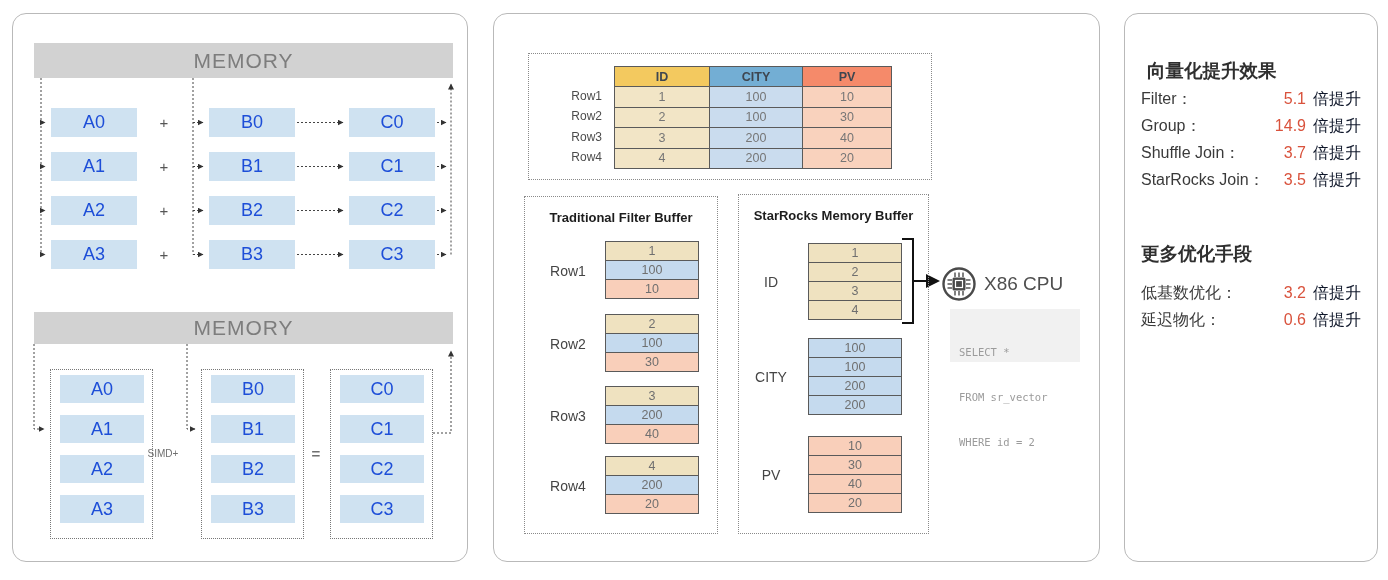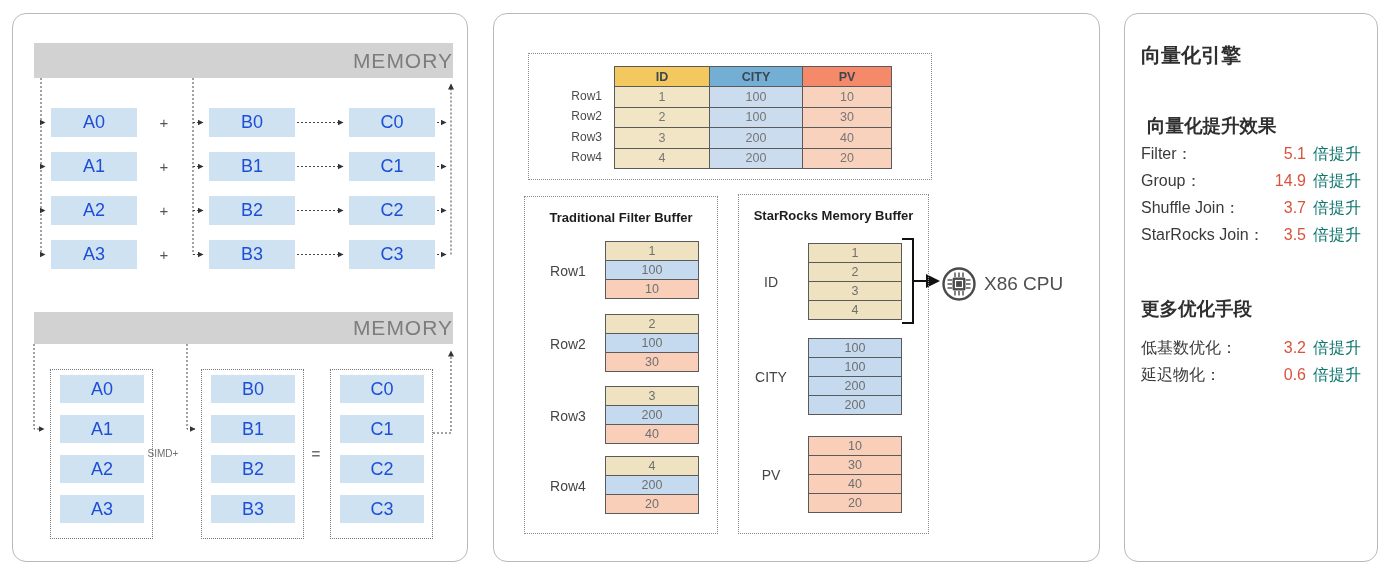--- a/index.html
+++ b/index.html
@@ -8,21 +8,21 @@
     position:relative; width:1388px; height:580px; background:#ffffff; overflow:hidden;
     font-family:"Liberation Sans", sans-serif; color:#3c3c3c;
   }
   .panel {
     position:absolute; background:#fff; border:1.5px solid #b9b9b9; border-radius:14px;
   }
   .overlay { position:absolute; left:0; top:0; pointer-events:none; }
 
   
   .membar {
-    position:absolute; background:#d2d2d2; display:flex; align-items:center; justify-content:flex-end;
+    position:absolute; background:#d2d2d2; display:flex; align-items:center; justify-content:center;
     font-size:21px; color:#7d7d7d; letter-spacing:1px;
   }
   .bluebox {
     position:absolute; width:86px; height:29px; background:#cfe2f1;
     display:flex; align-items:center; justify-content:center;
     font-size:18px; color:#1d4ed8;
   }
   .bluebox.sm { width:84px; height:28px; }
   .plus { position:absolute; width:20px; text-align:center; font-size:15px; color:#555; }
   .dotgroup { position:absolute; border:1px dotted #777; }
@@ -61,21 +61,21 @@
   .rp-inner { position:absolute; left:16px; right:16px; top:0; }
   .rp-title { font-size:20px; font-weight:bold; color:#2f2f2f; margin:28px 0 0; }
   .rp-desc { font-size:15.5px; line-height:29px; color:#3d3d3d; margin:24px 0 0; letter-spacing:0.2px; }
   .rp-h2 { font-size:18.5px; font-weight:bold; color:#2f2f2f; margin:44px 6px 0; }
   .rp-h3 { font-size:18.5px; font-weight:bold; color:#2f2f2f; margin:48px 0 0; }
   .stats { margin-top:2px; }
   .stat-row { display:flex; align-items:baseline; font-size:16px; line-height:27px; }
   .stat-label { color:#3a3a3a; }
   .stat-fill { flex:1; }
   .stat-value { color:#d9523c; min-width:40px; text-align:right; }
-  .stat-suffix { color:#0f766e; margin-left:7px; }
+  .stat-suffix { color:#0f172a; margin-left:7px; }
 
   .watermark {
     position:absolute; left:1038px; top:486px; z-index:10; pointer-events:none;
     font-size:46px; letter-spacing:1px; white-space:nowrap;
     color:rgba(255,255,255,0.82);
     text-shadow:0 0 2px rgba(110,110,110,0.75), 0 0 1px rgba(110,110,110,0.9), 1px 1px 1px rgba(120,120,120,0.45);
   }
 </style>
 </head>
 <body>
@@ -259,25 +259,29 @@
       <div class="buf-group" style="left:69px; top:242px;">
         <div class="buf-label">PV</div>
         <div class="cell salmon">10</div>
         <div class="cell salmon">30</div>
         <div class="cell salmon">40</div>
         <div class="cell salmon">20</div>
       </div>
     </div>
 
     <div class="cpu-label" style="left:490px; top:259px;">X86 CPU</div>
+    <div class="sqlbox" style="left:456px; top:295px; width:130px; height:53px;">
+      <div>SELECT *</div>
+      <div>FROM sr_vector</div>
+      <div>WHERE id = 2</div>
+    </div>
   </div>
 
   <div class="panel" style="left:1124px; top:13px; width:254px; height:549px;">
     <div class="rp-inner">
-      <div class="rp-title">向量化引擎</div>
 
       <div class="rp-h2">向量化提升效果</div>
       <div class="stats">
         <div class="stat-row">
           <span class="stat-label">Filter：</span>
           <span class="stat-fill"></span>
           <span class="stat-value">5.1</span>
           <span class="stat-suffix">倍提升</span>
         </div>
         <div class="stat-row">

